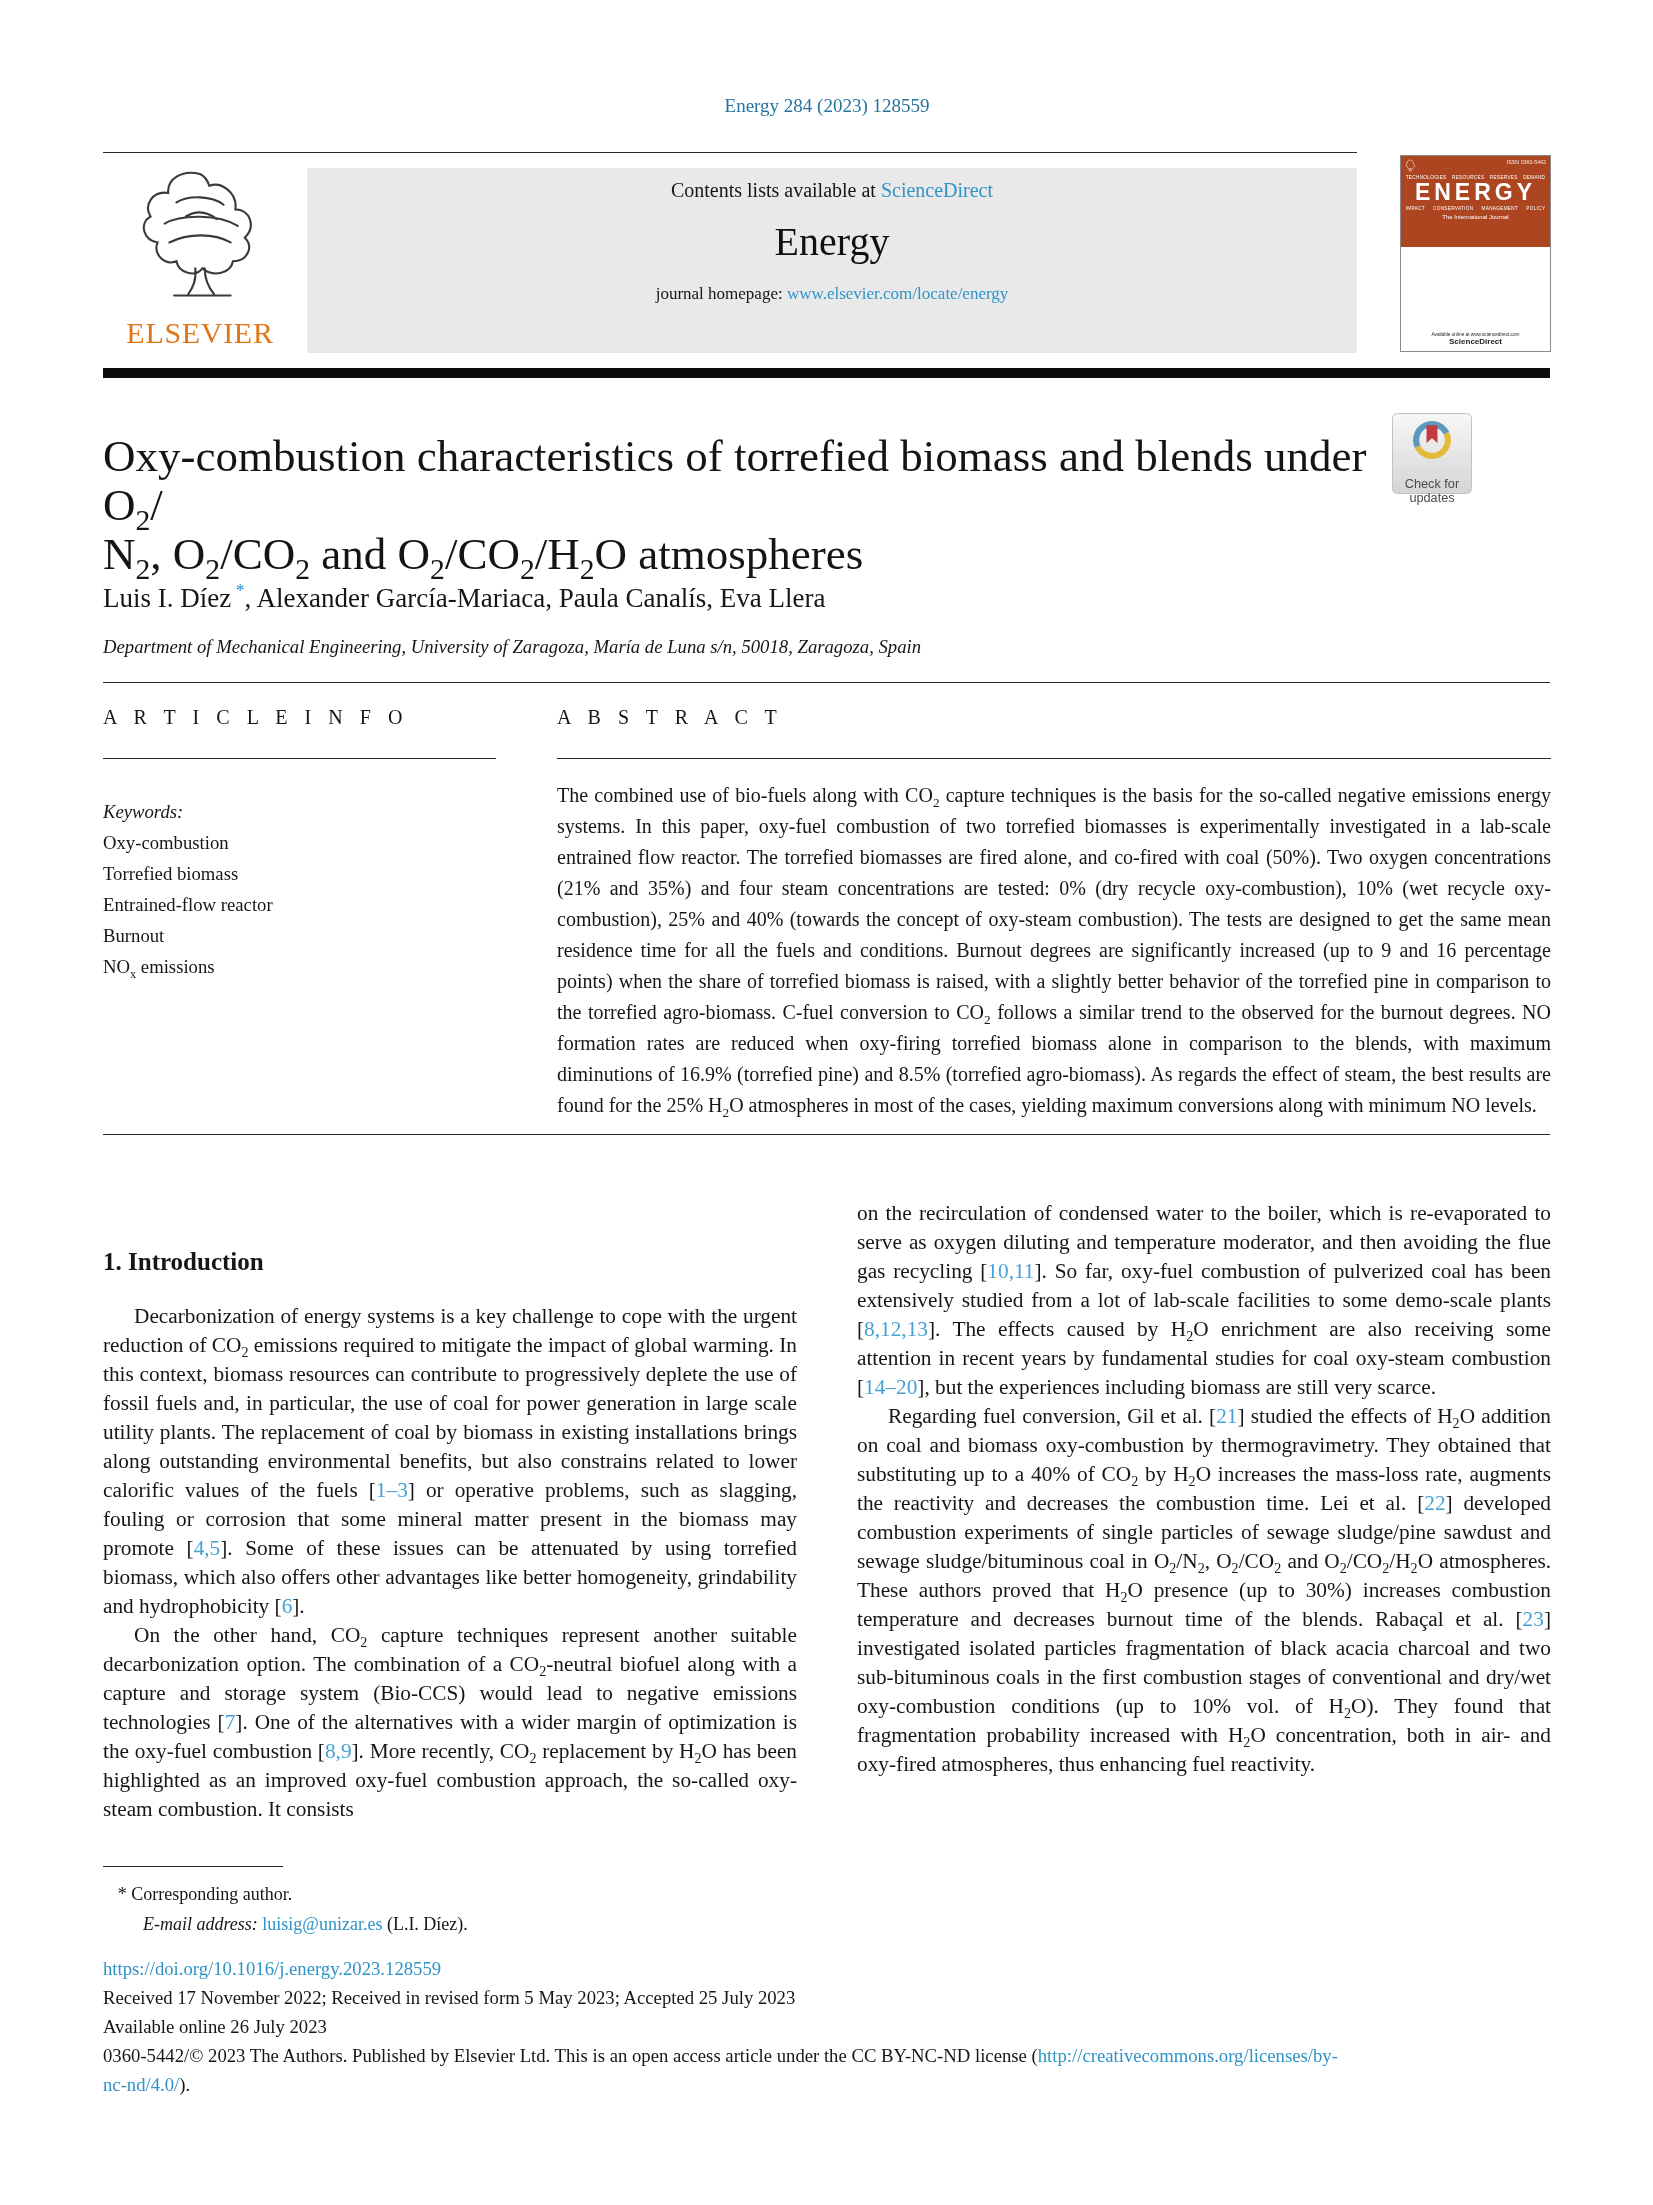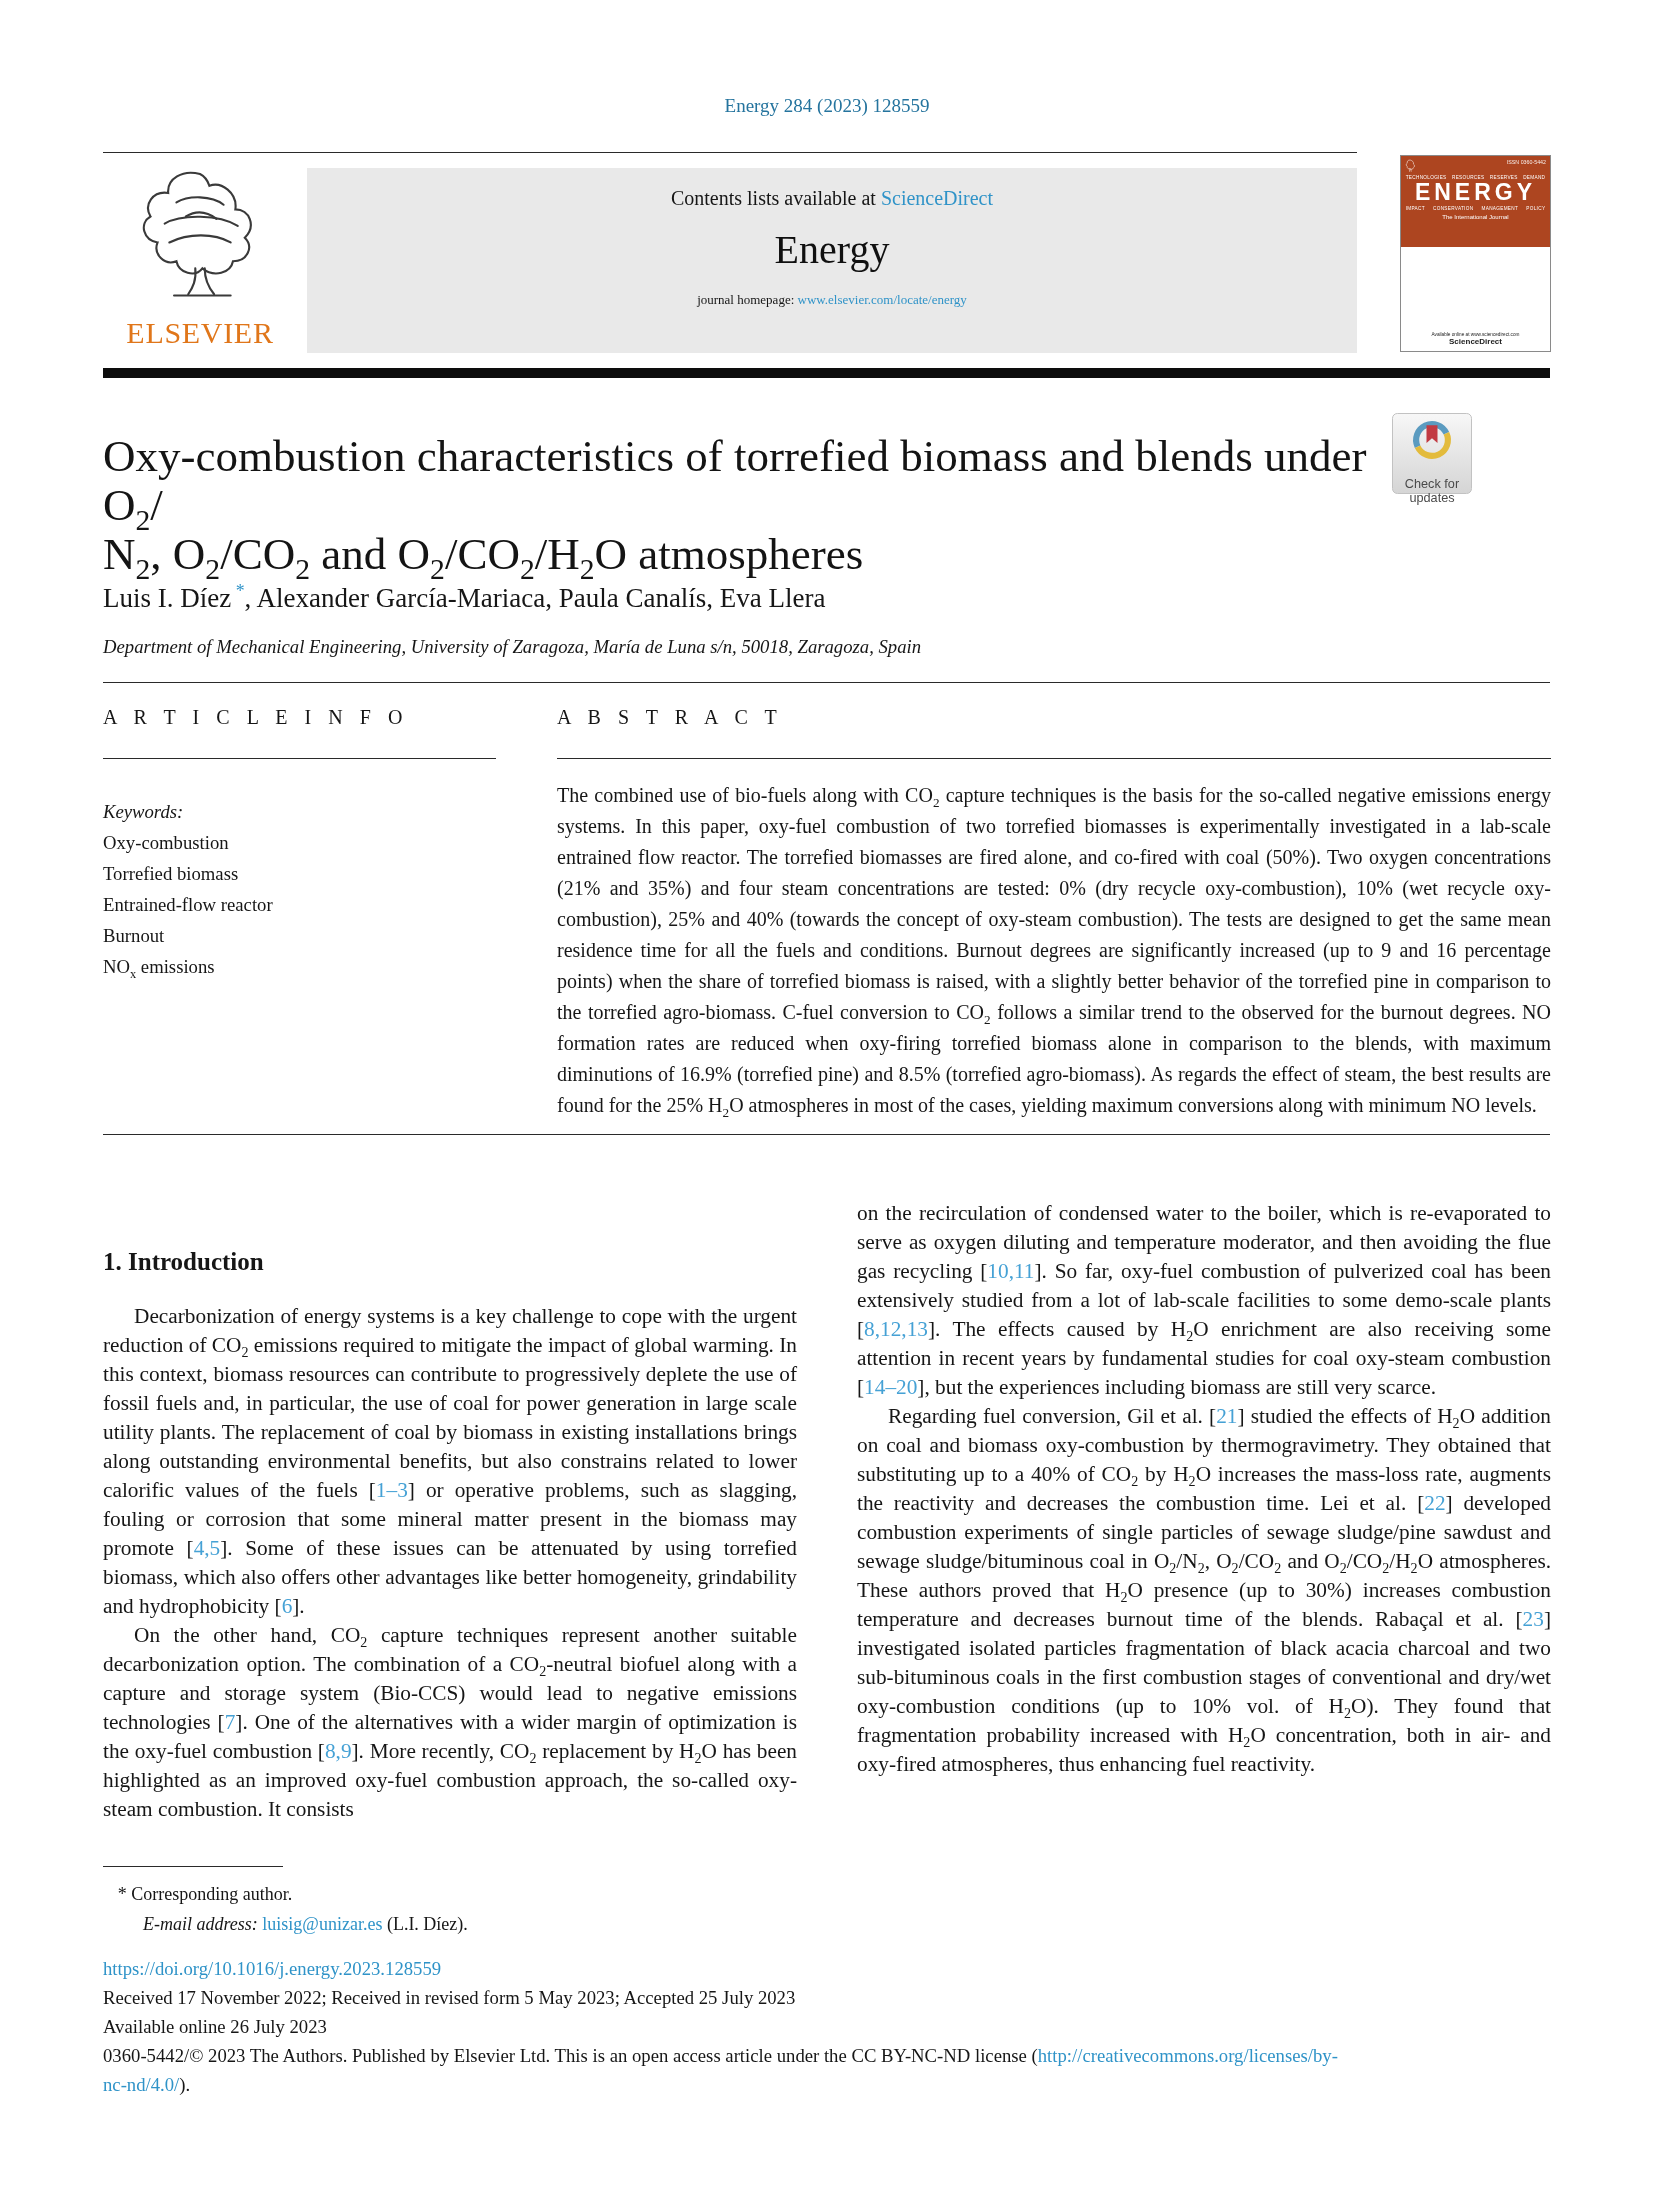--- a/index.html
+++ b/index.html
@@ -6,23 +6,23 @@
   .page{position:relative;width:1654px;height:2205px;background:#ffffff;margin:0 auto;
         font-family:"Liberation Serif","DejaVu Serif",serif;color:#161616;overflow:hidden;}
   .rule{position:absolute;height:1.3px;background:#2a2a2a;}
   .journal-ref{position:absolute;top:95px;left:0;width:100%;text-align:center;
                font-size:19px;color:var(--journal_ref,#25749e);}
   
   .logo-block{position:absolute;left:100px;top:167px;width:200px;height:188px;text-align:center;}
   .tree-svg{width:150px;height:132px;}
   .elsevier-word{font-size:30px;color:var(--elsevier_orange,#e0761a);letter-spacing:0.7px;margin-top:15px;text-align:center;}
   .mast-box{position:absolute;left:307px;top:168px;width:1050px;height:185px;background:#e9e9e9;text-align:center;}
-  .contents-line{padding-top:19px;font-size:20px;}
+  .contents-line{padding-top:11px;font-size:20px;}
   .mast-title{margin-top:16px;font-size:40px;color:#101010;}
-  .homepage-line{margin-top:18.7px;font-size:13px;}
+  .homepage-line{margin-top:18.7px;font-size:17px;}
   .link{color:var(--accent_link,#2f93c8);cursor:pointer;}
   .cite{color:var(--citation,#45a1d5);cursor:pointer;}
   .i{font-style:italic;}
   sub,sup{font-size:66%;line-height:0;}
   
   .cover{position:absolute;left:1400px;top:155px;width:151px;height:197px;border:0.7px solid #8a8a8a;
          background:#fff;box-sizing:border-box;font-family:"Liberation Sans",sans-serif;}
   .cover-red{position:relative;height:91px;background:var(--cover_red,#ad4520);color:#fff;}
   .cover-topbar{display:flex;justify-content:space-between;align-items:flex-start;padding:2.7px 4px 0 4px;}
   .cover-issn{font-size:5.3px;opacity:.9;}

